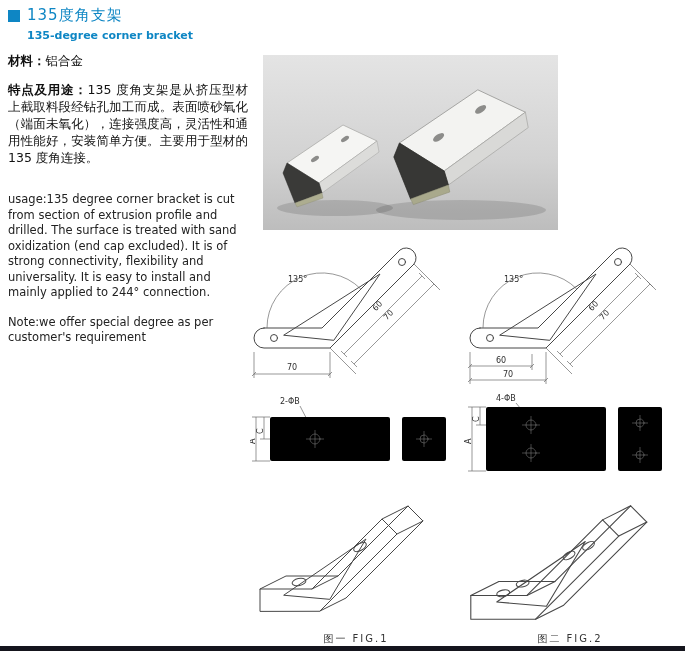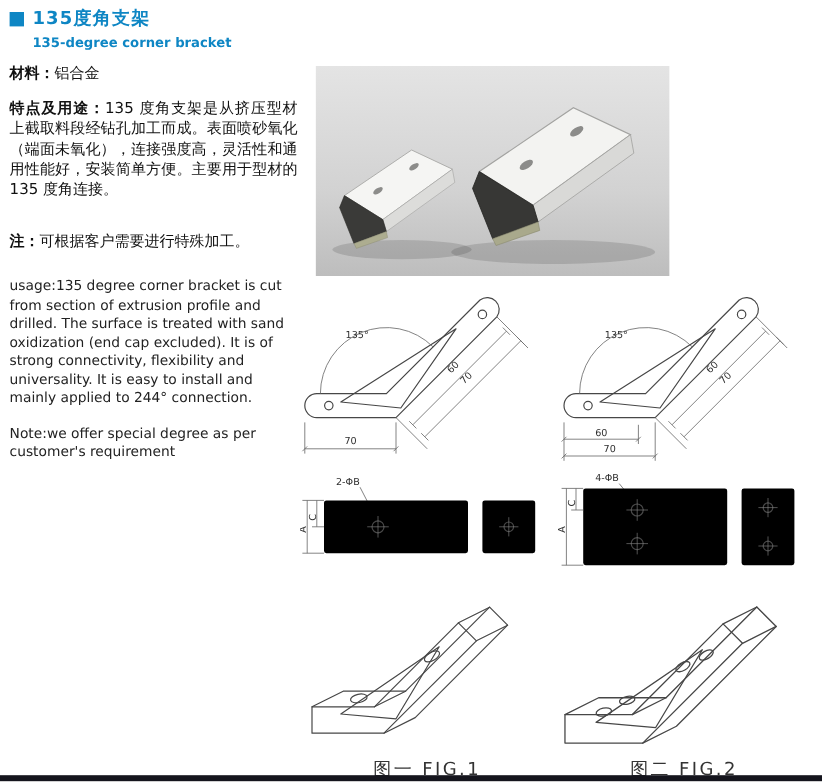--- a/index.html
+++ b/index.html
@@ -4,21 +4,21 @@
 <style>
   * { margin:0; padding:0; box-sizing:border-box; }
   html,body { background:#fff; }
   body { width:685px; height:652px; font-family:"DejaVu Sans",sans-serif; position:relative; overflow:hidden; }
   .page { position:absolute; inset:0; background:#ffffff; }
 
   
   .header { position:absolute; left:8px; top:6px; }
   .title-row { display:flex; align-items:center; gap:7px; }
   .bullet { width:12px; height:12px; background:#0e86c4; display:inline-block; }
-  .title-cn { font-size:15px; font-weight:bold; color:#0e86c4; letter-spacing:1px; }
+  .title-cn { font-size:15px; font-weight:normal; color:#0e86c4; letter-spacing:1px; }
   .title-en { font-size:11px; font-weight:bold; color:#0e86c4; margin:4px 0 0 19px; }
 
   
   .left-col { position:absolute; left:8px; top:52px; width:240px; color:#111; }
   .left-col p.cn { font-size:12.5px; line-height:17px; text-align:justify; margin:0 0 10px 0; }
   .left-col p.mat { margin-bottom:12px; }
   .left-col p.mat-en { margin-bottom:16px; }
   .left-col p.feat { margin-bottom:26px; }
   .left-col p.note-cn { margin-bottom:22px; }
   .left-col p.en { font-size:11.5px; line-height:15.5px; color:#222; margin:0 0 14px 0; }
@@ -26,21 +26,21 @@
 
   
   .photo { position:absolute; left:263px; top:55px; width:295px; height:175px; }
   .photo svg { display:block; }
 
   
   .fig { position:absolute; }
   .fig1 { left:250px; top:236px; width:212px; }
   .fig2 { left:460px; top:236px; width:220px; }
   .fig svg { display:block; }
-  .caption { text-align:center; font-size:15px; color:#333; letter-spacing:2px; margin-top:3px; }
+  .caption { text-align:center; font-size:10px; color:#333; letter-spacing:2px; margin-top:3px; }
 
   
   .ln path, .ln line, .ln circle, .ln ellipse, .ln polyline {
     fill:none; stroke:#474747; stroke-width:1; stroke-linejoin:round; stroke-linecap:round;
   }
   .dim line, .dim path, .dim polyline { fill:none; stroke:#6b6b6b; stroke-width:0.7; }
   .cross line { stroke:#8a8a8a; stroke-width:0.5; }
   text.dimtxt { font-family:"DejaVu Sans",sans-serif; font-size:8px; fill:#2e2e2e; stroke:none; }
 
   
@@ -55,21 +55,20 @@
     <div class="title-row">
       <span class="bullet"></span>
       <span class="title-cn">135度角支架</span>
     </div>
     <div class="title-en">135-degree corner bracket</div>
   </div>
 
   <div class="left-col">
     <p class="cn mat"><span class="b">材料：</span><span>铝合金</span></p>
     <p class="cn feat"><span class="b">特点及用途：</span><span>135 度角支架是从挤压型材上截取料段经钻孔加工而成。表面喷砂氧化（端面未氧化），连接强度高，灵活性和通用性能好，安装简单方便。主要用于型材的135 度角连接。</span></p>
-    <p class="cn note-cn"><span class="b">注：</span><span>可根据客户需要进行特殊加工。</span></p>
     <p class="en">usage:135 degree corner bracket is cut from section of extrusion profile and drilled. The surface is treated with sand oxidization (end cap excluded). It is of strong connectivity, flexibility and universality. It is easy to install and mainly applied to 244° connection.</p>
     <p class="en">Note:we offer special degree as per customer's requirement</p>
   </div>
 
   <div class="photo">
     <svg width="295" height="175" viewBox="0 0 295 175">
       <defs>
         <linearGradient id="pg" x1="0" y1="0" x2="0" y2="1">
           <stop offset="0" stop-color="#e4e4e4"></stop>
           <stop offset="0.6" stop-color="#d2d2d2"></stop>

